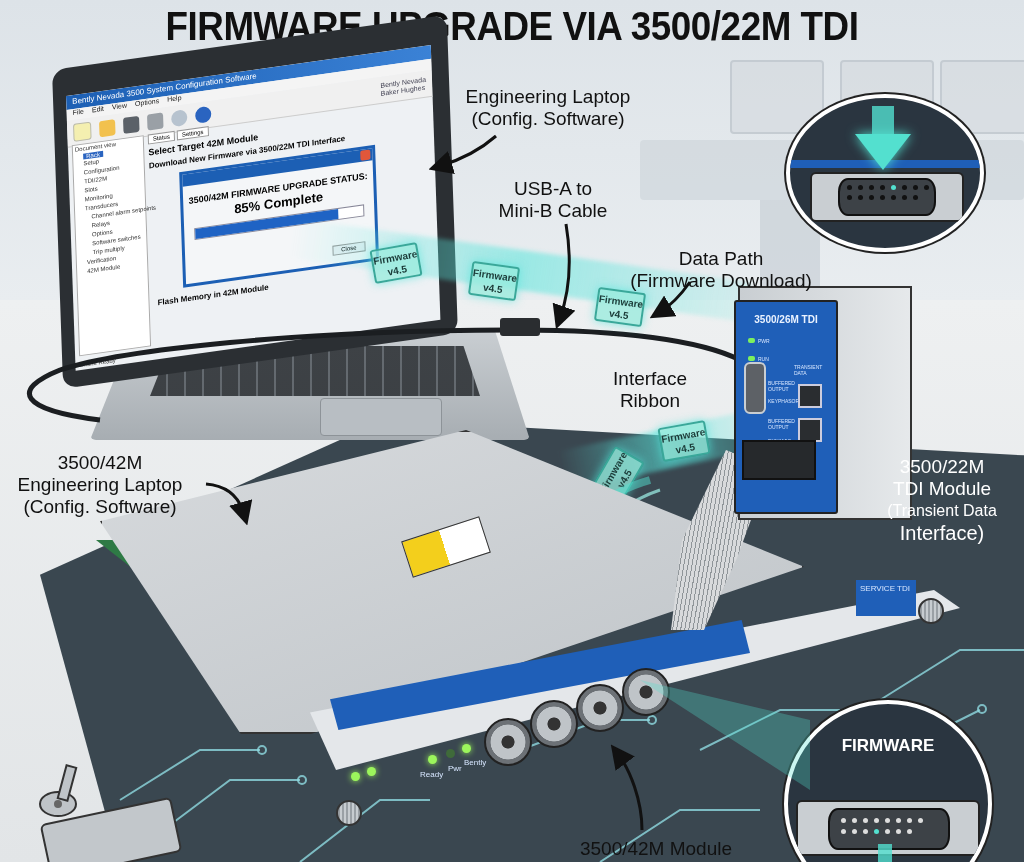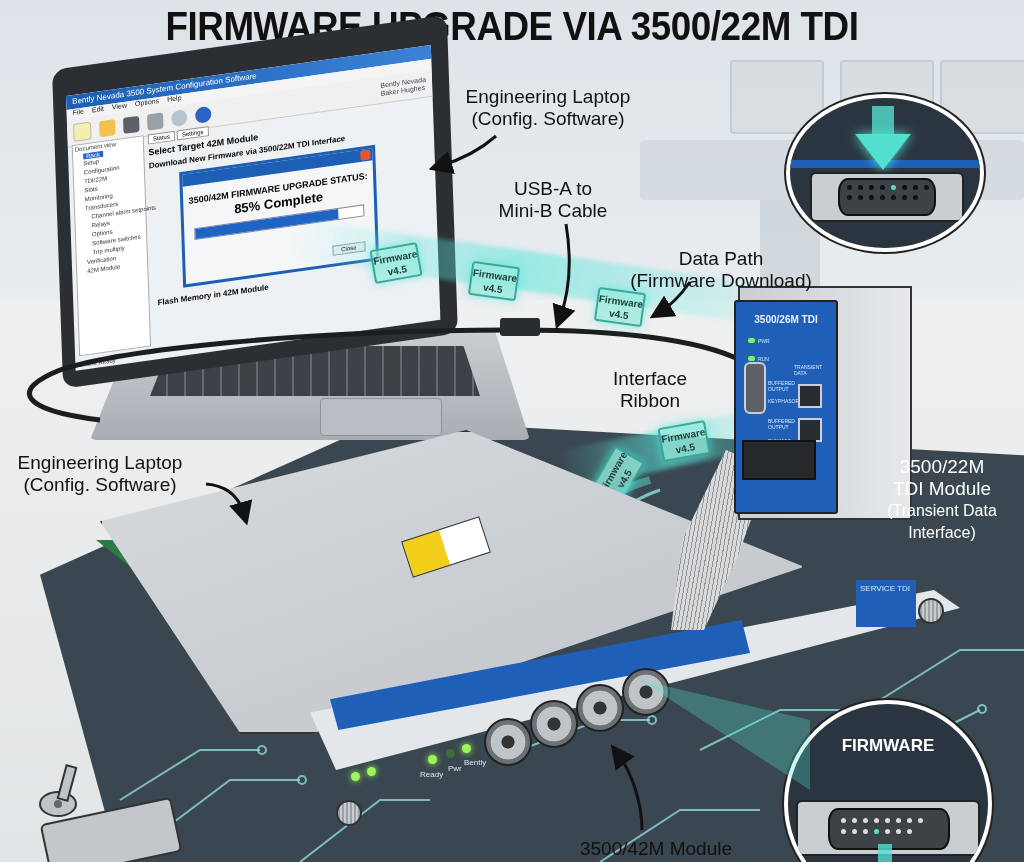--- a/index.html
+++ b/index.html
@@ -78,21 +78,21 @@
     clip-path:polygon(0 30%,52% 0,100% 45%,30% 100%,20% 100%);border:2px solid #333;}
   .pcb{left:96px;top:540px;width:240px;height:150px;background:#2e7a45;clip-path:polygon(0 0,20% 0,100% 100%,80% 100%);}
   .m42-front{left:310px;top:590px;width:650px;height:180px;background:#e4e7ea;
     clip-path:polygon(0 68%,96% 0,100% 10%,4% 100%);}
   .m42-blue{left:330px;top:620px;width:420px;height:110px;background:#1f5fb8;
     clip-path:polygon(0 72%,98% 0,100% 30%,2% 100%);}
   .bnc{width:44px;height:44px;border-radius:50%;background:radial-gradient(circle,#333 0 20%,#bfc4c8 22% 55%,#6c7176 57% 100%);border:2px solid #222;}
   .thumbscrew{width:22px;height:22px;border-radius:50%;background:repeating-linear-gradient(90deg,#9aa0a5 0 2px,#c7ccd0 2px 4px);border:2px solid #333;}
   .led-g{width:9px;height:9px;border-radius:50%;background:#9cf55c;box-shadow:0 0 6px #9cf55c;}
   .front-lbl{font-size:8px;color:#d7e6ff;}
-  .sen-tdi{left:856px;top:580px;width:60px;height:47px;background:#1f5fb8;color:#d7e6ff;font-size:8px;padding:4px;box-sizing:border-box;}
+  .sen-tdi{left:856px;top:580px;width:60px;height:36px;background:#1f5fb8;color:#d7e6ff;font-size:8px;padding:4px;box-sizing:border-box;}
   .warn{left:405px;top:528px;width:80px;height:36px;background:linear-gradient(90deg,#f3cf1c 0 48%,#fff 48%);border:1px solid #333;transform:rotate(-18deg);}
   
   .callout{border-radius:50%;background:#2a3540;border:4px solid #fff;box-shadow:0 0 0 2px #222;overflow:hidden;}
   .dsub{position:absolute;background:#c9ced2;border:2px solid #222;border-radius:6px;}
   .dsub-shell{position:absolute;background:#3d4247;border:2px solid #111;border-radius:10px/14px;}
   .pin{display:inline-block;width:5px;height:5px;background:#111;border-radius:50%;margin:2px 3px;}
   .arrow-down{position:absolute;width:0;height:0;border-left:28px solid transparent;border-right:28px solid transparent;border-top:36px solid #53e0cf;filter:drop-shadow(0 0 6px #53e0cf);}
   .callout-title{font-size:17px;font-weight:bold;color:#fff;text-align:center;line-height:20px;}
   .key{left:36px;top:760px;width:60px;height:60px;}
   .dconn{left:44px;top:810px;width:130px;height:52px;background:#c2c7cb;border:2px solid #333;border-radius:6px;transform:rotate(-12deg);}
@@ -307,28 +307,29 @@
 </div>
 <div class="abs lbl" style="left:626px;top:248px;width:190px">
   <div>Data Path</div>
     <div>(Firmware Download)</div>
 </div>
 <div class="abs lbl" style="left:580px;top:368px;width:140px">
   <div>Interface</div>
     <div>Ribbon</div>
 </div>
 <div class="abs lbl" style="left:0;top:452px;width:200px">
+  <div>3500/42M</div>
     <div>Engineering Laptop</div>
     <div>(Config. Software)</div>
 </div>
 <div class="abs lbl lbl-white" style="left:862px;top:456px;width:160px">
   <div>3500/22M</div>
     <div>TDI Module</div>
   <div style="font-size:16px">(Transient Data</div>
-    <div style="font-size:16px">Interface)</div>
+    <div style="font-size:20px">Interface)</div>
 </div>
 <div class="abs lbl" style="left:556px;top:838px;width:200px">3500/42M Module</div>
 
 <svg class="abs" style="left:0;top:0" width="1024" height="862">
   <defs>
       <marker id="ah" markerWidth="8" markerHeight="8" refX="4" refY="4" orient="auto">
         <path d="M0,0 L8,4 L0,8 z" fill="#111"></path>
       </marker>
     </defs>
   <path d="M496 136 C 480 150, 460 160, 440 166" stroke="#111" stroke-width="3" fill="none" marker-end="url(#ah)"></path>

